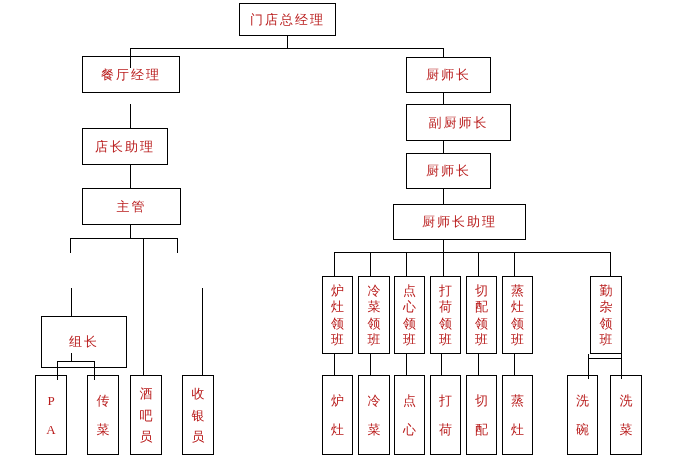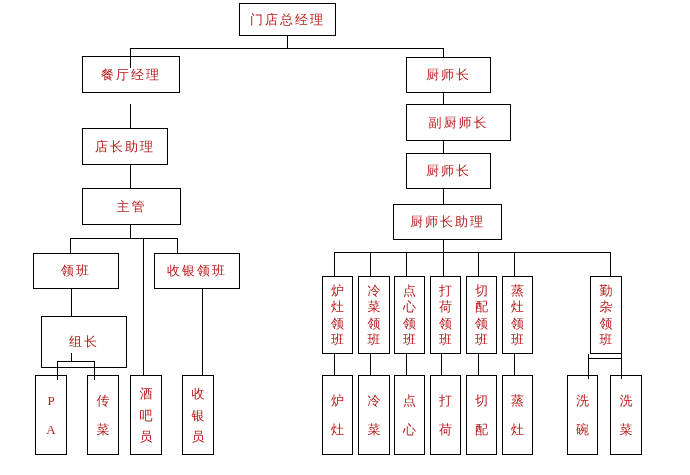--- a/index.html
+++ b/index.html
@@ -36,28 +36,26 @@
 </style>
 </head>
 <body>
 
 <div id="canvas">
 
   <div class="box" style="left:239px;top:3px;width:97px;height:33px">门店总经理</div>
   <div class="box" style="left:82px;top:56px;width:98px;height:37px">餐厅经理</div>
   <div class="box" style="left:82px;top:128px;width:86px;height:37px">店长助理</div>
   <div class="box" style="left:82px;top:188px;width:99px;height:37px">主管</div>
-  <div class="box" style="left:33px;top:253px;width:86px;height:36px">领班</div>
-  <div class="box" style="left:154px;top:253px;width:86px;height:36px">收银领班</div>
   <div class="box" style="left:41px;top:316px;width:86px;height:52px">组长</div>
 
   <div class="box" style="left:406px;top:57px;width:85px;height:36px">厨师长</div>
   <div class="box" style="left:406px;top:104px;width:105px;height:37px">副厨师长</div>
   <div class="box" style="left:406px;top:153px;width:85px;height:36px">厨师长</div>
-  <div class="box" style="left:393px;top:204px;width:109px;height:36px">厨师长助理</div>
+  <div class="box" style="left:393px;top:204px;width:133px;height:36px">厨师长助理</div>
 
   <div class="box vbox" style="left:322px;top:276px;width:31px;height:78px">
       <span>炉</span>
       <span>灶</span>
       <span>领</span>
       <span>班</span>
     </div>
   <div class="box vbox" style="left:358px;top:276px;width:32px;height:78px">
       <span>冷</span>
       <span>菜</span>

